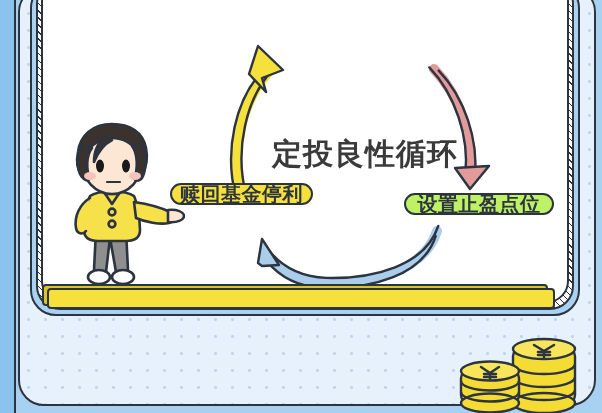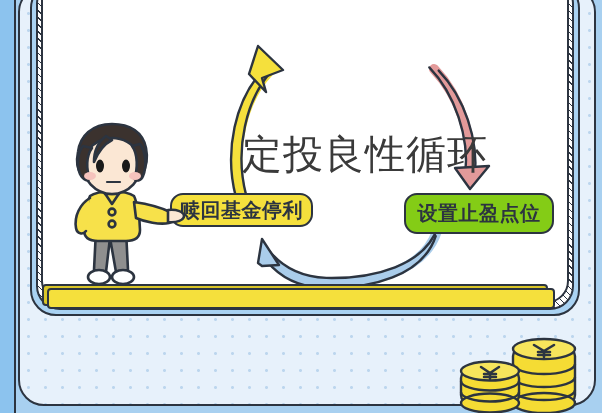--- a/index.html
+++ b/index.html
@@ -72,33 +72,33 @@
     font-weight:bold;
     letter-spacing:0.5px;
     display:flex; align-items:center; justify-content:center;
     white-space:nowrap;
   }
   .lbl-top{
     left:282px; top:34px; width:147px; height:34px;
     background:#f0a2a2; font-size:21px;
   }
   .lbl-left{
-    left:170px; top:193px; width:143px; height:34px;
+    left:170px; top:183px; width:143px; height:22px;
     background:#f5e03c; font-size:20px;
   }
   .lbl-right{
-    left:404px; top:193px; width:150px; height:41px;
-    background:#84cc16; font-size:20px;
+    left:404px; top:193px; width:150px; height:22px;
+    background:#bef264; font-size:20px;
   }
 
   
   .center-title{
     position:absolute; left:270px; top:133px; width:190px; height:42px;
     display:flex; align-items:center; justify-content:center;
-    font-size:40px; font-weight:normal; color:#3a3a3a; letter-spacing:1px;
+    font-size:30px; font-weight:bold; color:#3a3a3a; letter-spacing:1px;
     white-space:nowrap;
   }
 
   
   .arrows{ position:absolute; left:0; top:0; width:602px; height:413px; pointer-events:none; }
 
   
   .char{ position:absolute; left:50px; top:112px; width:135px; height:182px; }
 
   

